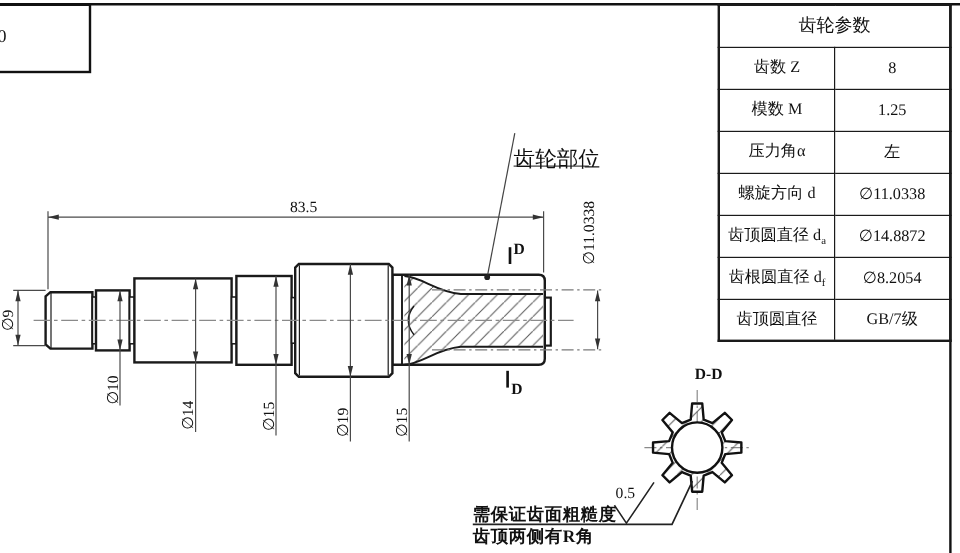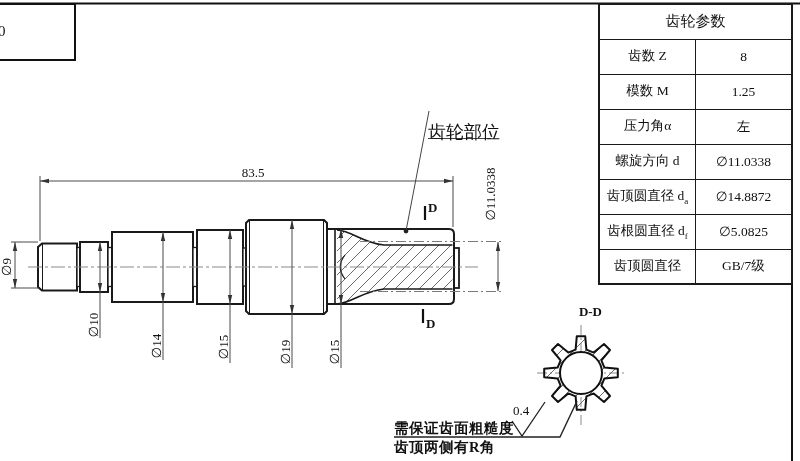--- a/index.html
+++ b/index.html
@@ -147,21 +147,21 @@
 <div class="vlabel" style="left:300px;top:344px;">∅15</div>
 <div class="vlabel" style="left:456px;top:186px;">∅11.0338</div>
 
 <div class="lbl secmark" style="left:428px;top:200px;">D</div>
 <div class="lbl secmark" style="left:426px;top:316px;">D</div>
 
 <div class="lbl" style="left:428px;top:120px;font-size:18px;">齿轮部位</div>
 
 <div class="lbl secmark" style="left:562px;top:304px;width:40px;text-align:right;">D-D</div>
 
-<div class="lbl dim" style="left:513px;top:403px;">0.4</div>
+<div class="lbl dim" style="left:513px;top:403px;">0.5</div>
 
 <div class="lbl note" style="left:394px;top:419px;">需保证齿面粗糙度</div>
 <div class="lbl note" style="left:394px;top:438px;">齿顶两侧有R角</div>
 
 <table id="gear-table">
   <tbody>
         <tr>
     <td colspan="2" class="ttl">齿轮参数</td>
   </tr>
   <tr>
@@ -179,21 +179,21 @@
   <tr>
     <td class="colA"><span>螺旋方向 d</span><sub></sub></td>
     <td class="colB">∅11.0338</td>
   </tr>
   <tr>
     <td class="colA"><span>齿顶圆直径 d</span><sub>a</sub></td>
     <td class="colB">∅14.8872</td>
   </tr>
   <tr>
     <td class="colA"><span>齿根圆直径 d</span><sub>f</sub></td>
-    <td class="colB">∅5.0825</td>
+    <td class="colB">∅8.2054</td>
   </tr>
   <tr>
     <td class="colA"><span>齿顶圆直径</span><sub></sub></td>
     <td class="colB">GB/7级</td>
   </tr>
 </tbody>
     </table>
 
 </div>
 

